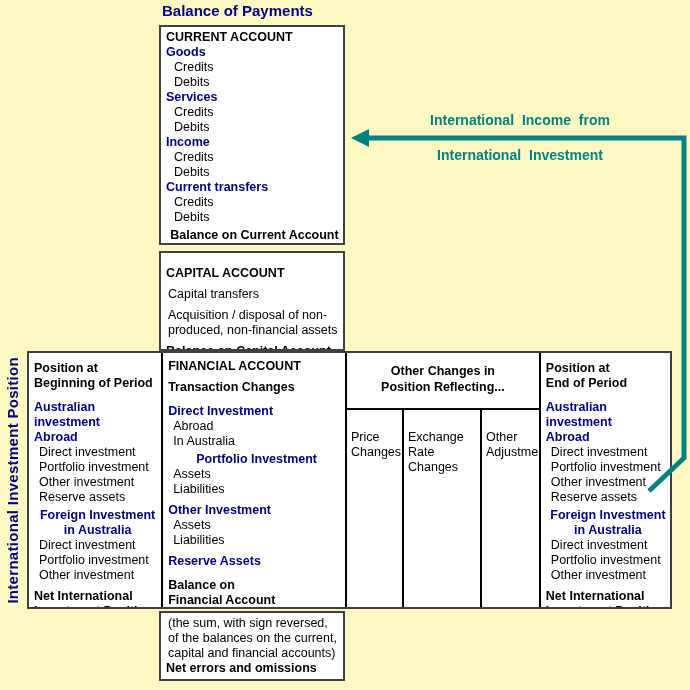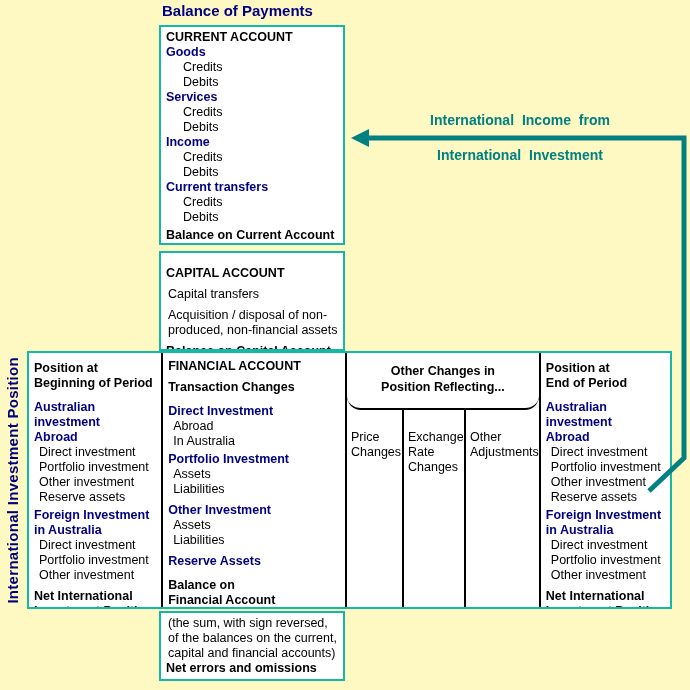--- a/index.html
+++ b/index.html
@@ -1,52 +1,52 @@
 <!DOCTYPE html>
 <html style="--navy: #000080; --teal: #008080;"><head>
 <meta charset="utf-8">
 <style>
   html,body { margin:0; padding:0; background:#fff; }
   .canvas {
     position:relative; width:690px; height:690px; background:#fef9c3;
     font-family:"Liberation Sans", sans-serif; font-size:12.5px; color:#000;
     overflow:hidden;
   }
-  .box { position:absolute; border:2px solid #14b8a6; background:#fff; box-sizing:border-box; overflow:hidden; }
+  .box { position:absolute; border:2px solid #404040; background:#fff; box-sizing:border-box; overflow:hidden; }
   .line { line-height:15px; white-space:pre-line; padding-left:5px; }
   .h   { font-weight:bold; }
   .sub { font-weight:bold; color:var(--navy); }
-  .item { padding-left:22px; }
+  .item { padding-left:13px; }
   .bal { font-weight:bold; }
   .sp  { margin-top:6px; }
-  .sp2 { margin-top:3px; }
+  .sp2 { margin-top:3px;text-align:center; }
   .sp3 { margin-top:9px; }
 
   #title { position:absolute; left:162px; top:2px; font-size:15px; font-weight:bold; color:var(--navy); }
 
   #current-account { left:159px; top:25px;  width:186px; height:220px; padding-top:3px; }
   #capital-account { left:159px; top:251px; width:186px; height:100px; padding-top:13px; }
   #net-errors      { left:159px; top:611px; width:186px; height:70px;  padding-top:3px; }
   .box2 .item { padding-left:7px; }
 
   #iip-table { left:27px; top:351px; width:645px; height:258px; display:flex; padding:0; }
   .iip-col { box-sizing:border-box; height:100%; overflow:hidden; }
   .iip-col .item { padding-left:10px; }
   .col-a { width:133px; padding-top:8px; }
   .col-b { width:185px; border-left:2px solid #000; padding-top:6px; }
   .col-c { width:195px; border-left:2px solid #000; display:flex; flex-direction:column; }
   .col-d { width:132px; border-left:2px solid #000; padding-top:8px; }
   .col-c-header {
     height:57px; box-sizing:border-box; border-bottom:2px solid #000;
-    padding-top:10px; text-align:center; font-weight:bold; line-height:16px; white-space:pre-line;border-radius:14px;
+    padding-top:10px; text-align:center; font-weight:bold; line-height:16px; white-space:pre-line;
   }
   .col-c-body { flex:1; display:flex; }
   .subcol { box-sizing:border-box; padding:20px 2px 0 4px; line-height:15px; overflow:hidden; }
   .subcol + .subcol { border-left:2px solid #000; }
-  .subcol-1 { width:55px; } .subcol-2 { width:62px; } .subcol-3 { flex:1; }
+  .subcol-1 { width:55px; } .subcol-2 { width:78px; } .subcol-3 { flex:1; }
 
   #vertical-label { position:absolute; left:0; top:351px; width:24px; height:258px;
     display:flex; align-items:center; justify-content:center; }
   #vertical-label span {
     writing-mode:vertical-rl; transform:rotate(180deg); white-space:nowrap;
     font-size:15px; font-weight:bold; color:var(--navy); letter-spacing:0.3px;
   }
 
   .arrow-label { position:absolute; left:358px; width:324px; text-align:center;
     font-size:14px; font-weight:bold; color:var(--teal); word-spacing:4px; }

